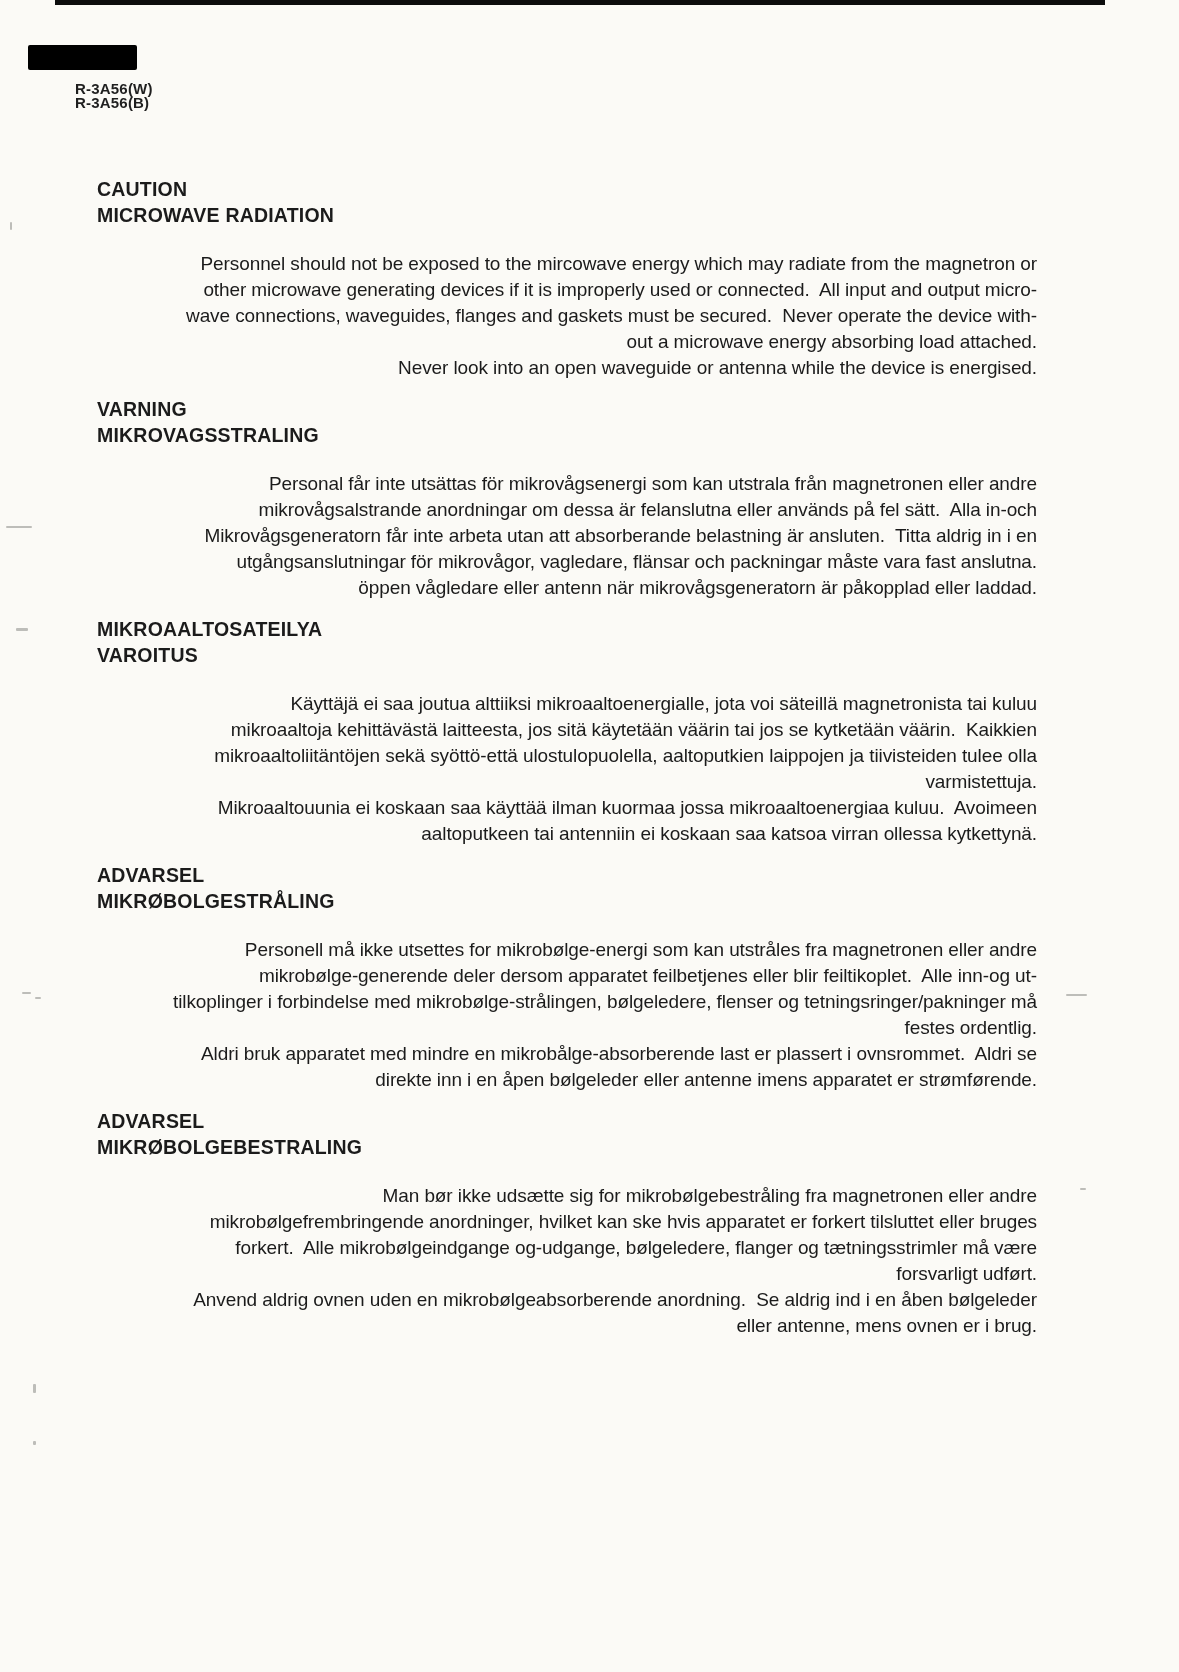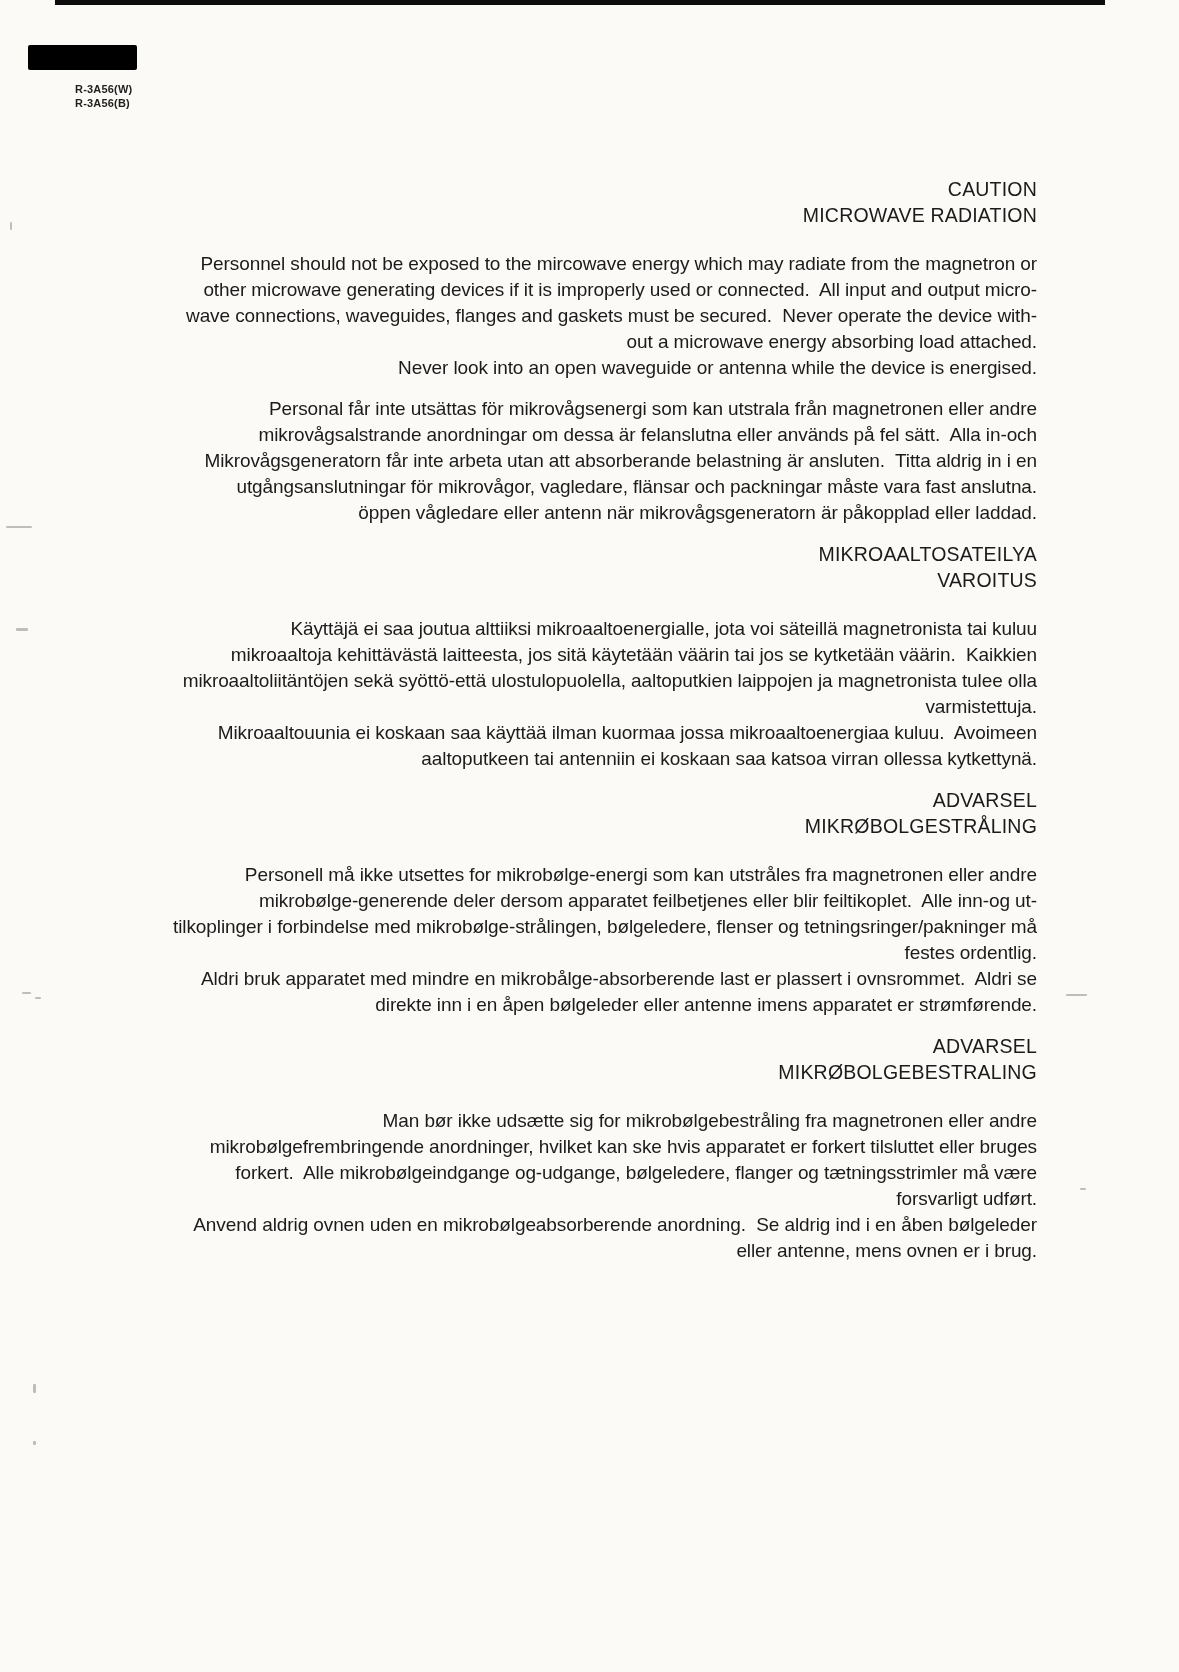--- a/index.html
+++ b/index.html
@@ -23,36 +23,36 @@
   .reg-bar {
     position: absolute;
     top: 45px; left: 28px;
     width: 109px; height: 25px;
     background: #000;
     border-radius: 2px;
   }
   .model-nos {
     position: absolute;
     top: 82px; left: 75px;
-    font-size: 11px;
+    font-size: 15px;
     font-weight: bold;
     line-height: 14px;
     color: #1f1f1f;
     letter-spacing: 0.2px;
   }
   .content {
     position: absolute;
     top: 176px;
     left: 97px;
     width: 940px;
   }
   .warn-section { margin-bottom: 15px; }
   .sec-title {
-    text-align: right;
-    font-weight: normal;
+    text-align: left;
+    font-weight: bold;
     font-size: 19.5px;
     line-height: 26px;
     margin-bottom: 23px;
     letter-spacing: 0.2px;
   }
   .line {
     font-size: 19px;
     line-height: 26px;
     white-space: pre;
     letter-spacing: -0.1px;
@@ -97,38 +97,42 @@
       <div class="sec-body">
         <div class="line">Personnel should not be exposed to the mircowave energy which may radiate from the magnetron or</div>
         <div class="line">other microwave generating devices if it is improperly used or connected.  All input and output micro-</div>
         <div class="line">wave connections, waveguides, flanges and gaskets must be secured.  Never operate the device with-</div>
         <div class="line">out a microwave energy absorbing load attached.</div>
         <div class="line">Never look into an open waveguide or antenna while the device is energised.</div>
       </div>
     </section>
 
     <section class="warn-section">
+      <header class="sec-title">
+        <div>VARNING</div>
+        <div>MIKROVAGSSTRALING</div>
+      </header>
       <div class="sec-body">
         <div class="line">Personal får inte utsättas för mikrovågsenergi som kan utstrala från magnetronen eller andre</div>
         <div class="line">mikrovågsalstrande anordningar om dessa är felanslutna eller används på fel sätt.  Alla in-och</div>
         <div class="line">Mikrovågsgeneratorn får inte arbeta utan att absorberande belastning är ansluten.  Titta aldrig in i en</div>
         <div class="line">utgångsanslutningar för mikrovågor, vagledare, flänsar och packningar måste vara fast anslutna.</div>
         <div class="line">öppen vågledare eller antenn när mikrovågsgeneratorn är påkopplad eller laddad.</div>
       </div>
     </section>
 
     <section class="warn-section">
       <header class="sec-title">
         <div>MIKROAALTOSATEILYA</div>
         <div>VAROITUS</div>
       </header>
       <div class="sec-body">
         <div class="line">Käyttäjä ei saa joutua alttiiksi mikroaaltoenergialle, jota voi säteillä magnetronista tai kuluu</div>
         <div class="line">mikroaaltoja kehittävästä laitteesta, jos sitä käytetään väärin tai jos se kytketään väärin.  Kaikkien</div>
-        <div class="line">mikroaaltoliitäntöjen sekä syöttö-että ulostulopuolella, aaltoputkien laippojen ja magnetronista tulee olla</div>
+        <div class="line">mikroaaltoliitäntöjen sekä syöttö-että ulostulopuolella, aaltoputkien laippojen ja tiivisteiden tulee olla</div>
         <div class="line">varmistettuja.</div>
         <div class="line">Mikroaaltouunia ei koskaan saa käyttää ilman kuormaa jossa mikroaaltoenergiaa kuluu.  Avoimeen</div>
         <div class="line">aaltoputkeen tai antenniin ei koskaan saa katsoa virran ollessa kytkettynä.</div>
       </div>
     </section>
 
     <section class="warn-section">
       <header class="sec-title">
         <div>ADVARSEL</div>
         <div>MIKRØBOLGESTRÅLING</div>

